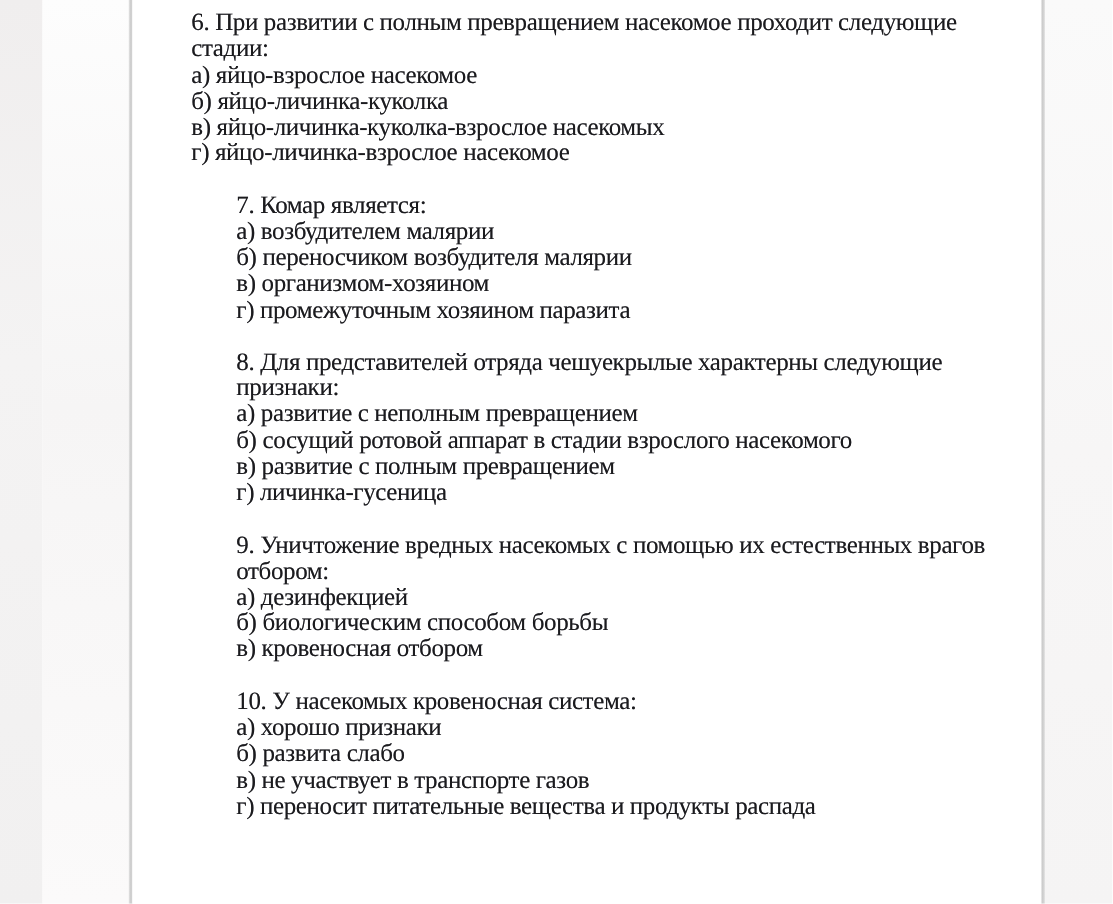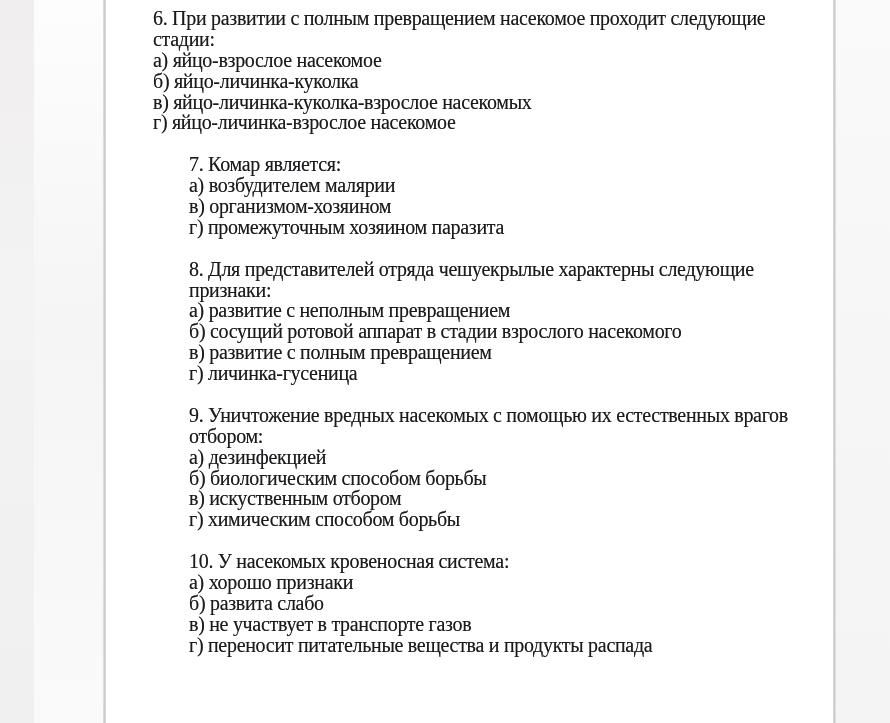--- a/index.html
+++ b/index.html
@@ -85,40 +85,40 @@
       <div class="line">стадии:</div>
       <div class="line">а) яйцо-взрослое насекомое</div>
       <div class="line">б) яйцо-личинка-куколка</div>
       <div class="line">в) яйцо-личинка-куколка-взрослое насекомых</div>
       <div class="line">г) яйцо-личинка-взрослое насекомое</div>
     </div>
 
     <div class="question-block">
       <div class="line">7. Комар является:</div>
       <div class="line">а) возбудителем малярии</div>
+      <div class="line">б) переносчиком возбудителя малярии</div>
       <div class="line">в) организмом-хозяином</div>
       <div class="line">г) промежуточным хозяином паразита</div>
     </div>
 
     <div class="question-block">
       <div class="line">8. Для представителей отряда чешуекрылые характерны следующие</div>
       <div class="line">признаки:</div>
       <div class="line">а) развитие с неполным превращением</div>
       <div class="line">б) сосущий ротовой аппарат в стадии взрослого насекомого</div>
       <div class="line">в) развитие с полным превращением</div>
       <div class="line">г) личинка-гусеница</div>
     </div>
 
     <div class="question-block">
       <div class="line">9. Уничтожение вредных насекомых с помощью их естественных врагов</div>
       <div class="line">отбором:</div>
       <div class="line">а) дезинфекцией</div>
       <div class="line">б) биологическим способом борьбы</div>
-      <div class="line">в) искуственным отбором</div>
-      <div class="line">г) химическим способом борьбы</div>
+      <div class="line">в) кровеносная отбором</div>
     </div>
 
     <div class="question-block">
       <div class="line">10. У насекомых кровеносная система:</div>
       <div class="line">а) хорошо признаки</div>
       <div class="line">б) развита слабо</div>
       <div class="line">в) не участвует в транспорте газов</div>
       <div class="line">г) переносит питательные вещества и продукты распада</div>
     </div>
 

